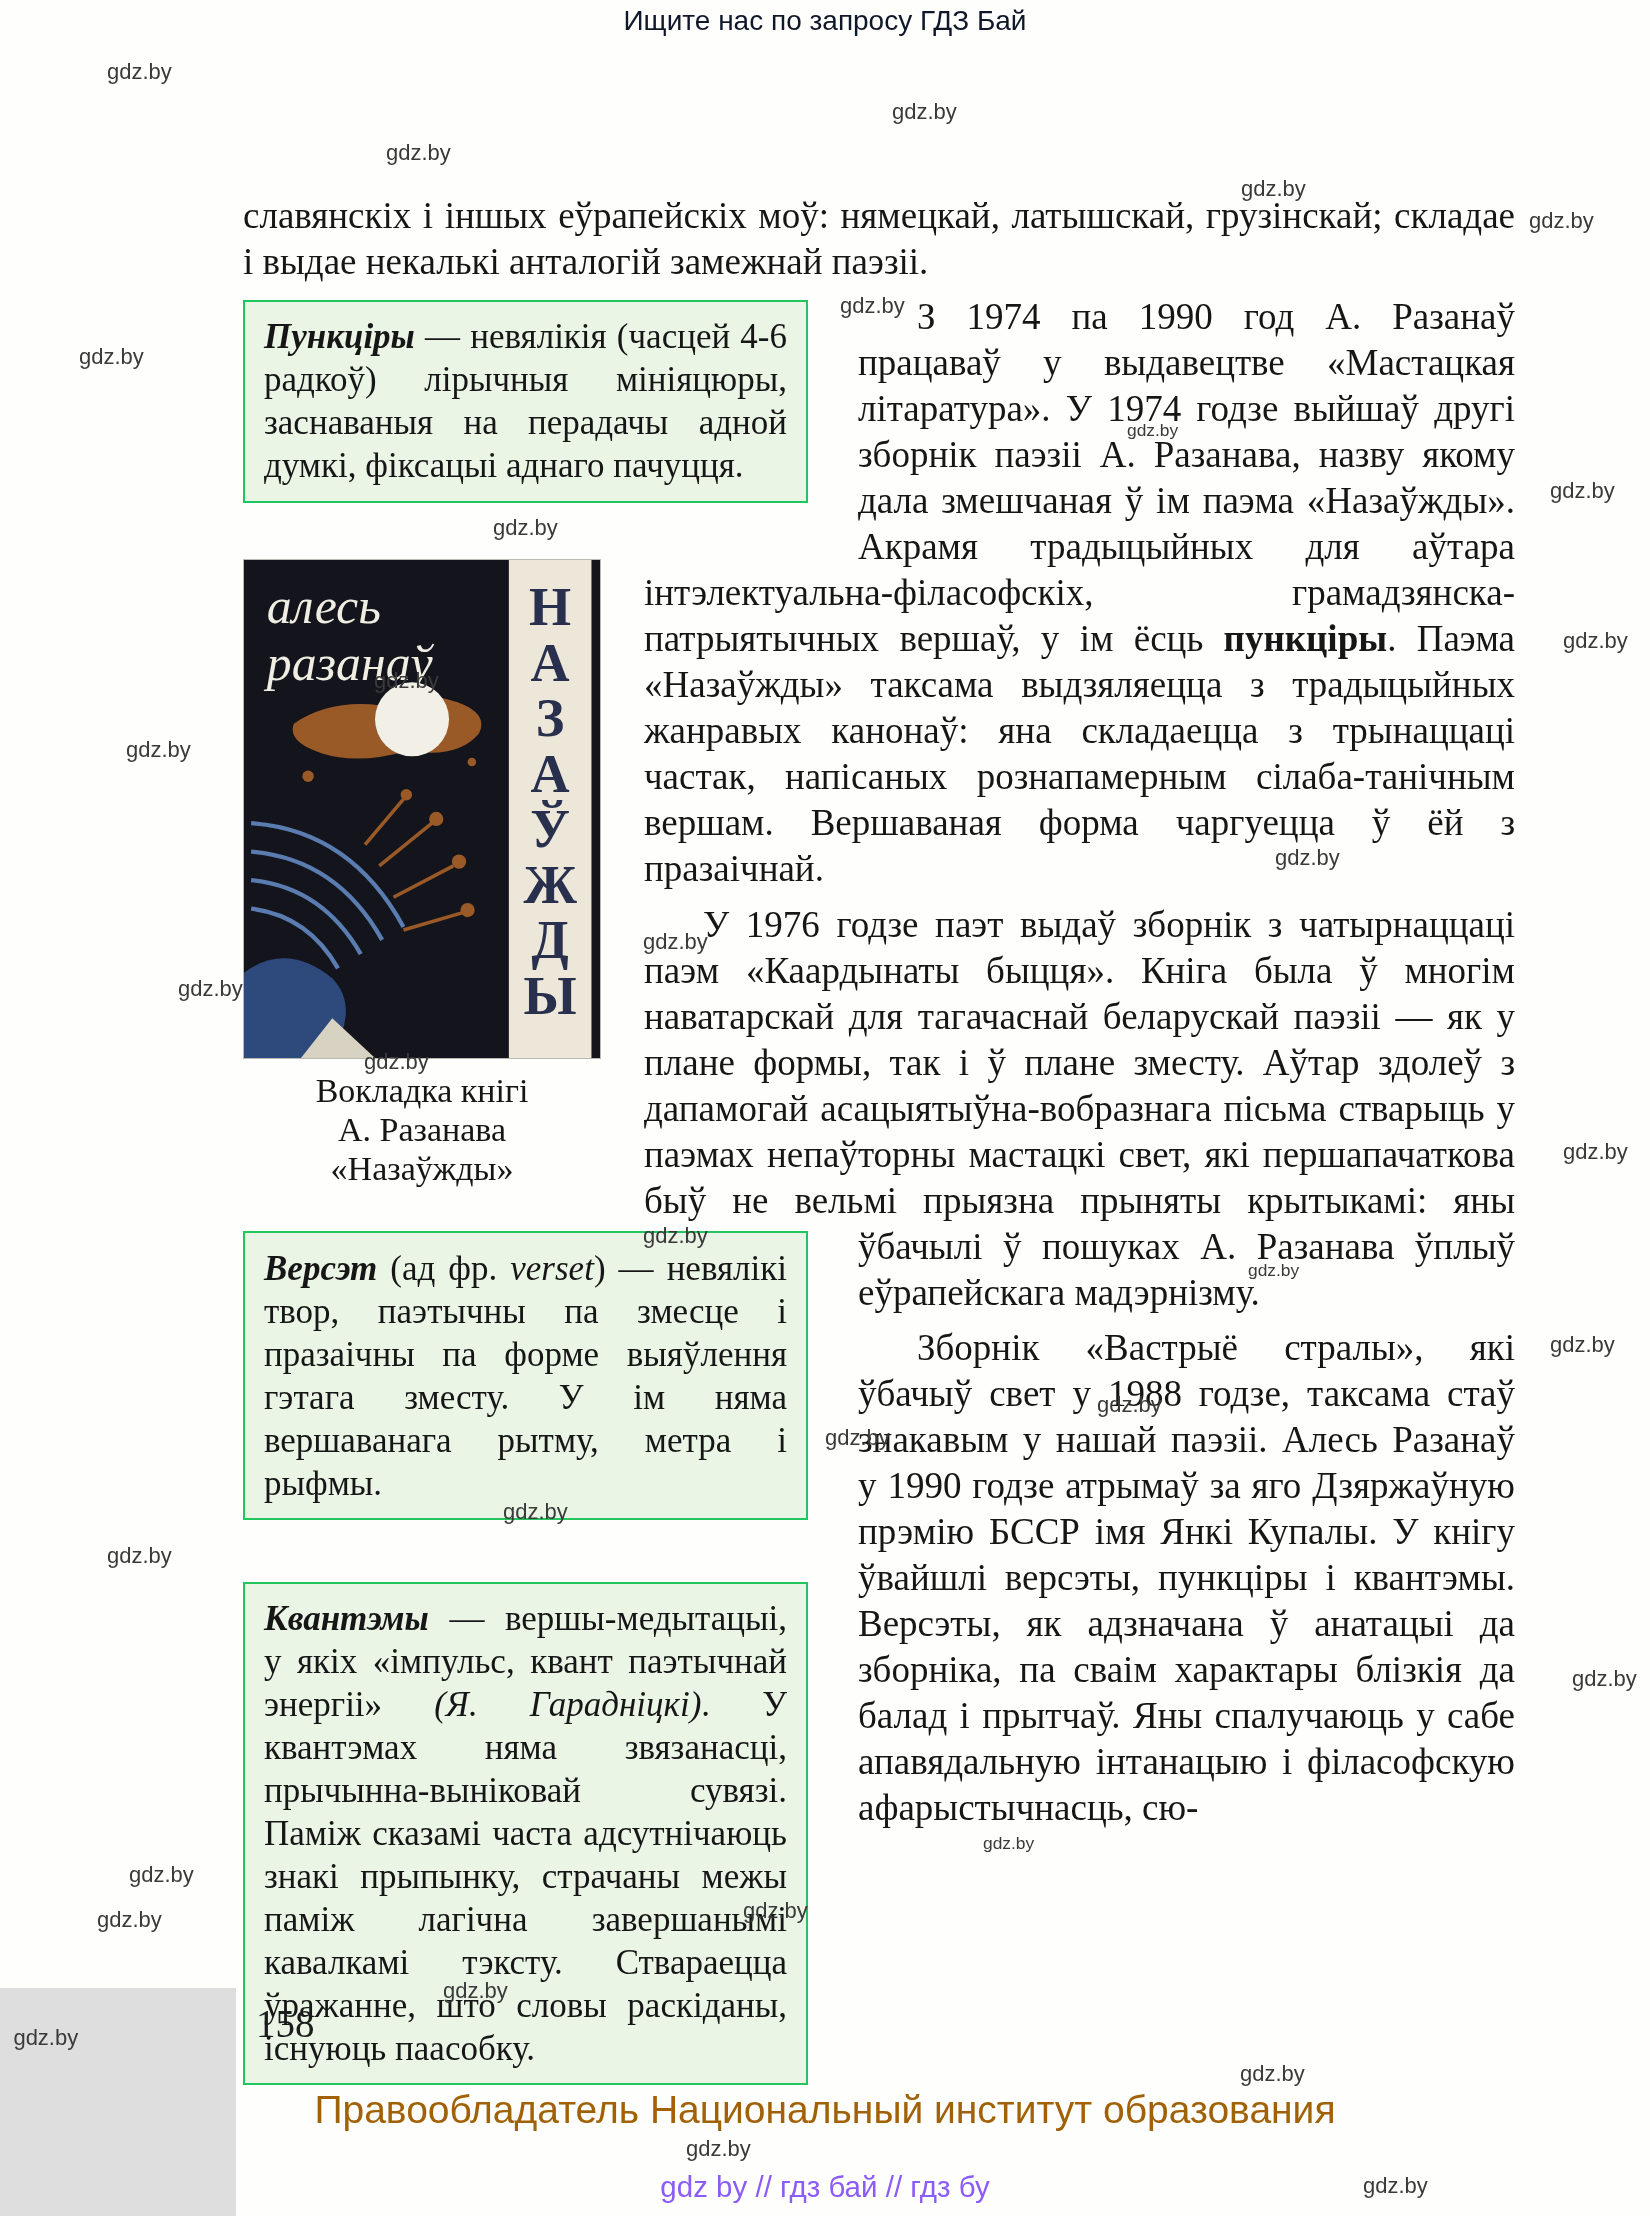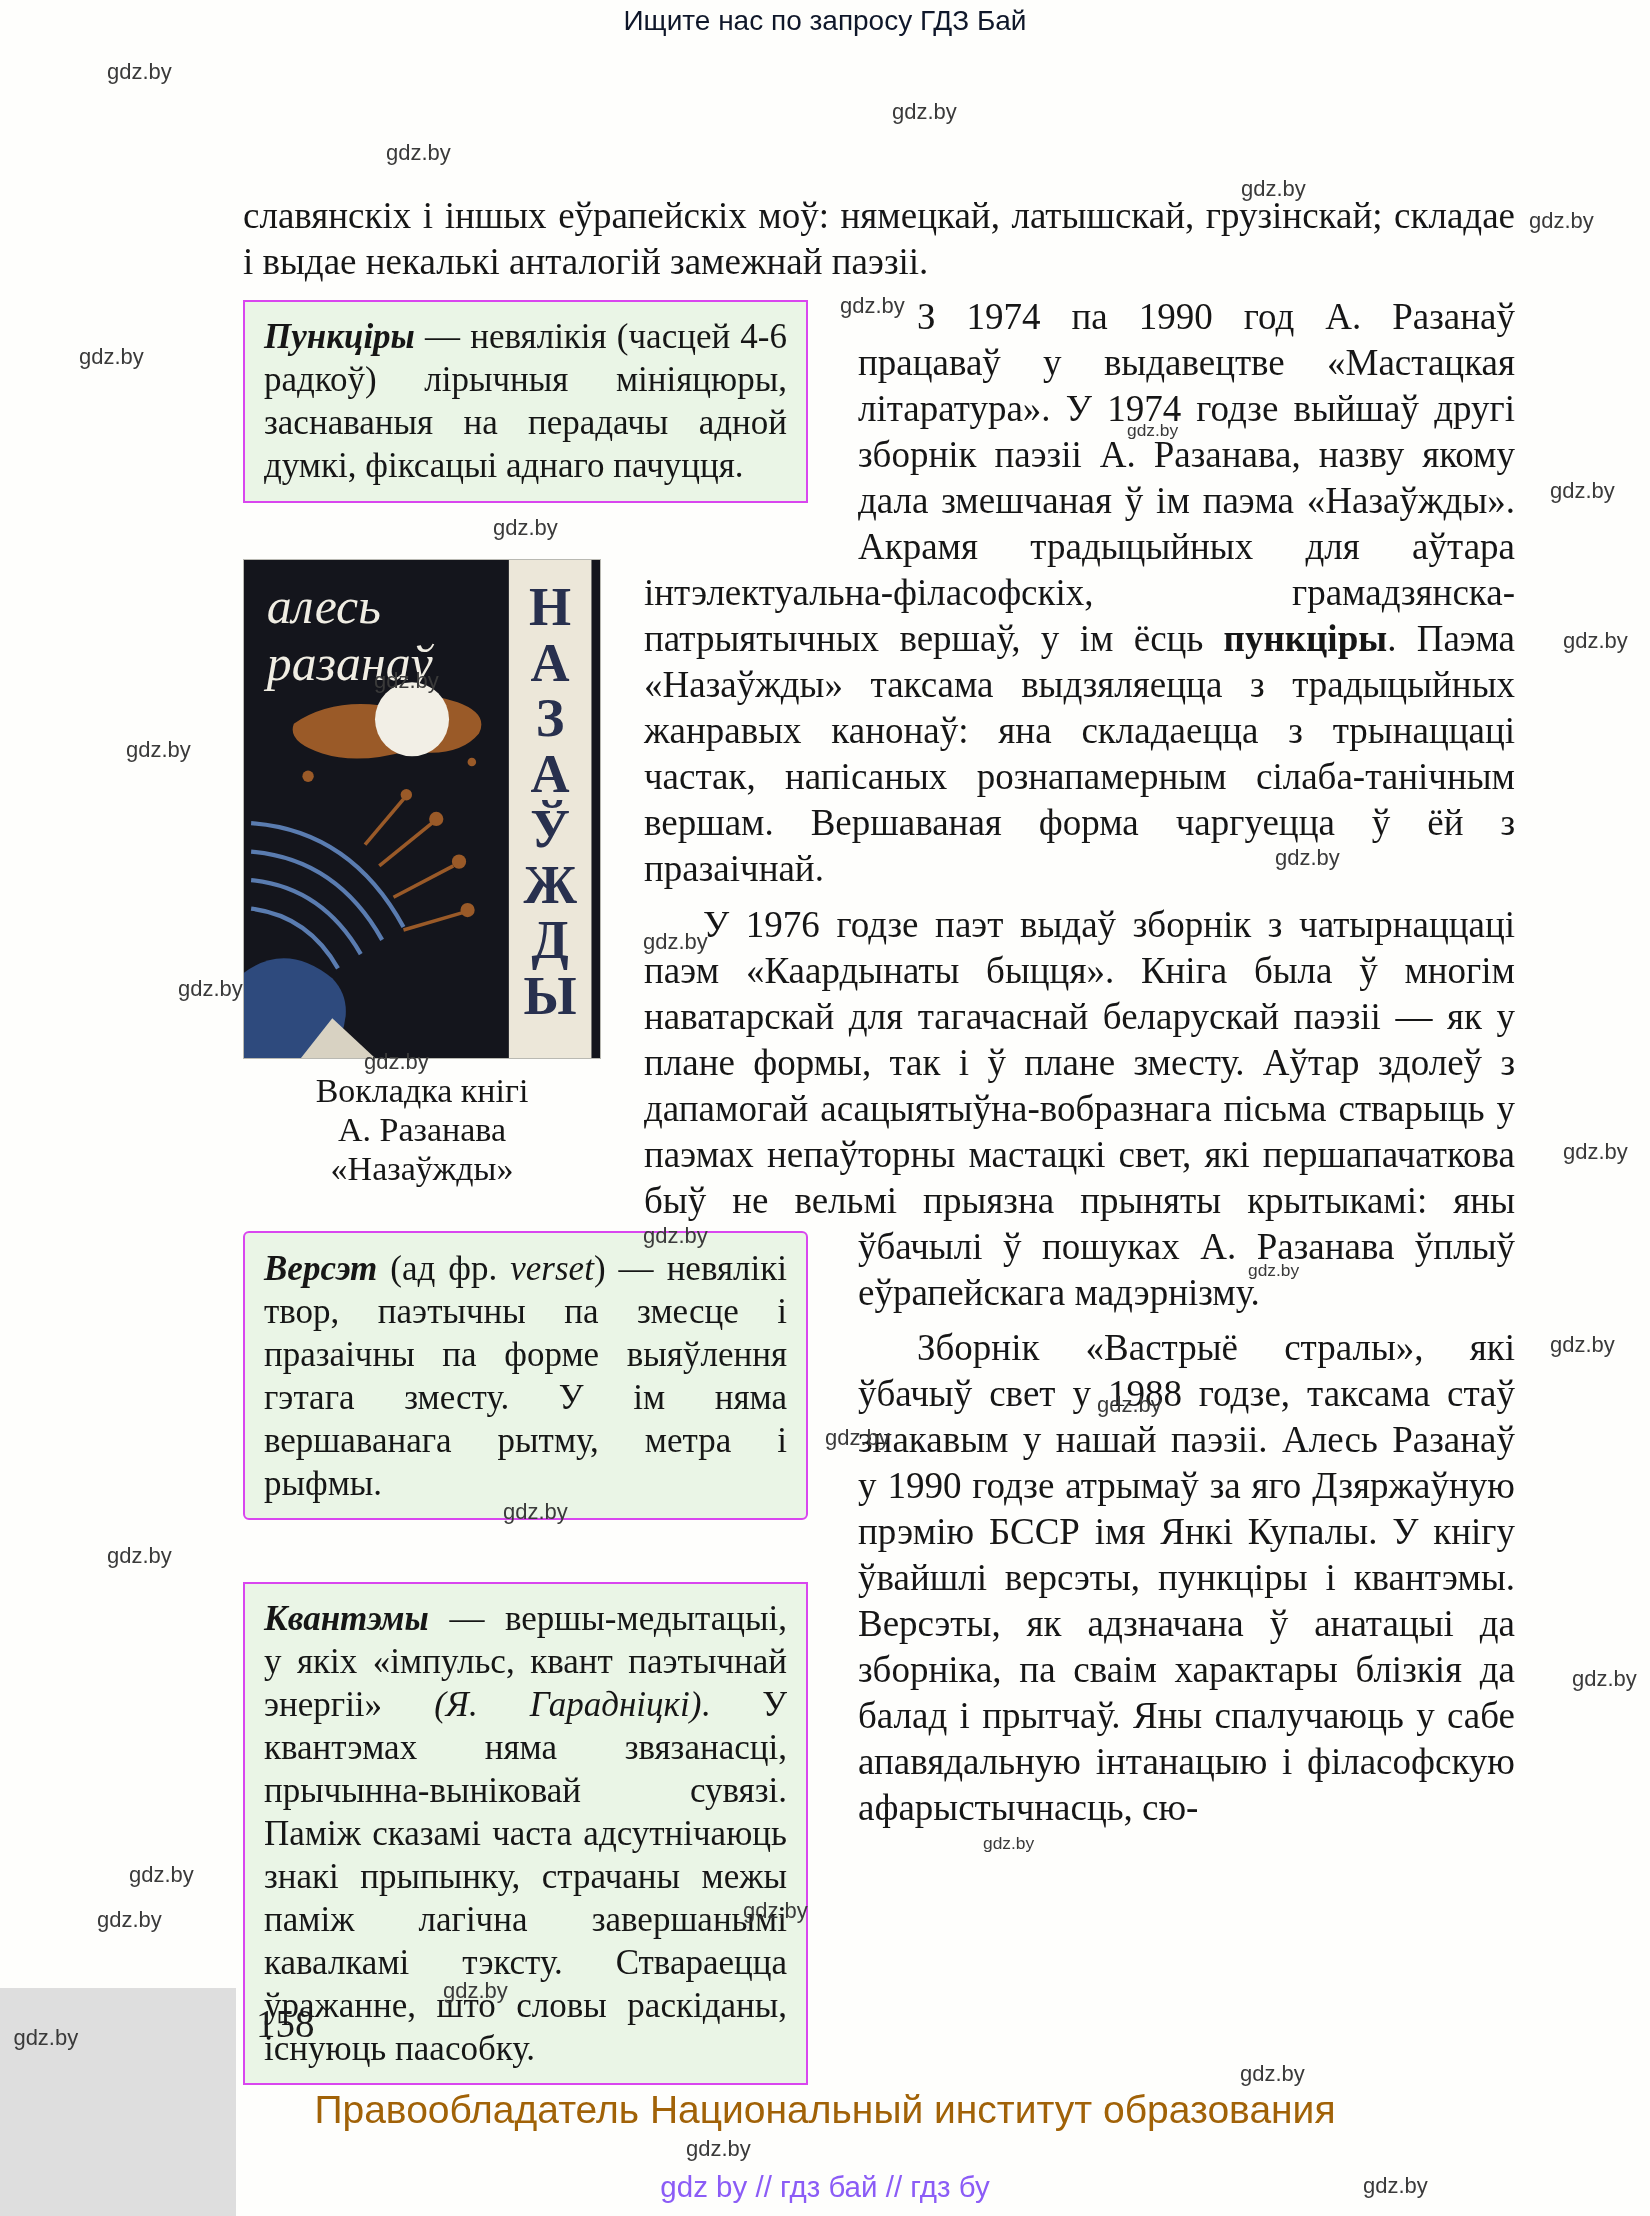--- a/index.html
+++ b/index.html
@@ -17,24 +17,24 @@
     position: absolute; left: 243px; top: 193px; width: 1272px;
     font-size: 37px; line-height: 46px; text-align: justify;
   }
   .content p { margin: 0 0 9.4px 0; }
   .content p.ind { text-indent: 59px; }
   .b { font-weight: bold; }
   .i { font-style: italic; }
   .fl { float: left; clear: left; }
   .green-box {
     width: 565px; margin: 5.4px 50px 47px 0;
-    border: 2px solid #d946ef; background: #eaf5e6;
+    border: 2px solid #22c55e; background: #eaf5e6;
     padding: 13.4px 19px; font-size: 35px; line-height: 43px; text-align: justify;
   }
-  .gb2 { margin-bottom: 56px; border-radius: 6px; }
+  .gb2 { margin-bottom: 56px; }
   .gb3 { margin-bottom: 174px; }
   .cover-fig { width: 358px; margin: 9.4px 43px 38px 0; text-align: center; }
   .cover-svg { display: block; width: 358px; height: 500px; background: #ffffff; border: 0.7px solid #b9b9b2; }
   .caption { margin-top: 12px; font-size: 34px; line-height: 39px; text-align: center; text-indent: 0; }
   .corner-shade { position: absolute; left: 0; top: 1988px; width: 236px; height: 229px; background: #dedede; }
   .page-number { position: absolute; left: 256px; top: 2001px; font-size: 39px; color: #1c1c1c; }
   .copyright {
     position: absolute; left: 0; top: 2088px; width: 100%; text-align: center;
     font-family: "Liberation Sans", sans-serif; font-size: 39px; color: #a16207;
   }

